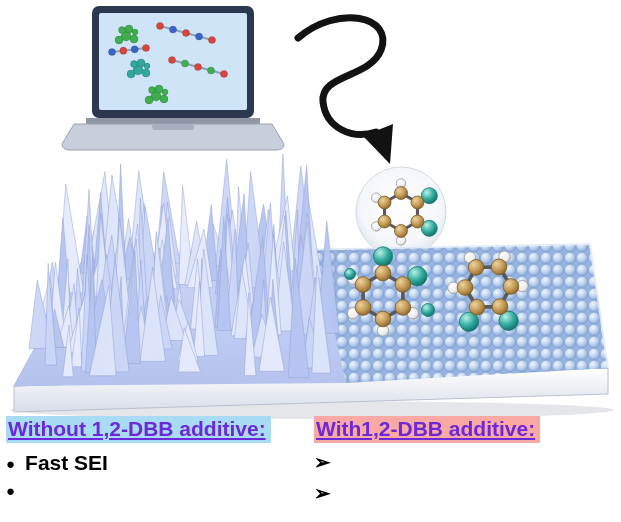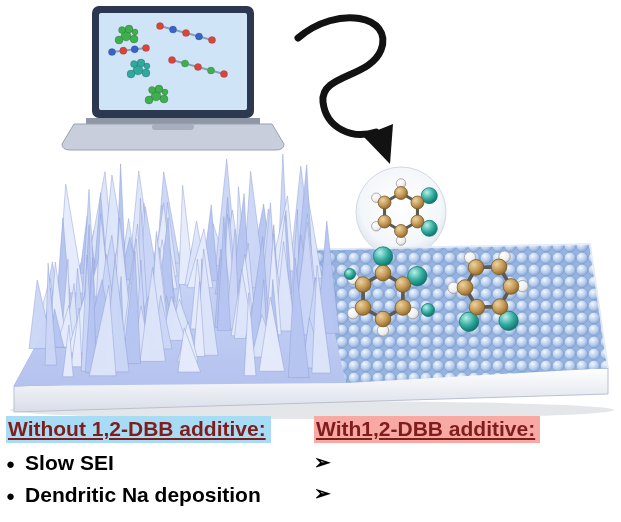--- a/index.html
+++ b/index.html
@@ -1,21 +1,21 @@
 <!DOCTYPE html>
 <html><head>
 <meta charset="utf-8">
 <style>
   html,body{margin:0;padding:0;background:#ffffff;}
   #page{position:relative;width:621px;height:522px;overflow:hidden;background:#ffffff;
         font-family:"Liberation Sans",sans-serif;}
   #scene{position:absolute;left:0;top:0;}
   .col{position:absolute;top:416px;}
   .hl{display:inline-block;padding:1px 5px 2px 2px;font-weight:bold;font-size:21px;
-      color:#7f1d1d;text-decoration:underline;line-height:1.15;}
+      color:#6d28d9;text-decoration:underline;line-height:1.15;}
   .row{display:flex;align-items:baseline;gap:10px;margin-top:8px;
        font-weight:bold;font-size:21px;color:#000;line-height:1.15;}
   .marker{flex:0 0 auto;}
   .marker.dot{font-size:15px;transform:translateY(-1px);}
   .marker.arr{font-size:20px;}
 </style>
 </head>
 <body>
 
 <div id="page">
@@ -345,25 +345,24 @@
         <circle cx="476.03319146609664" cy="267.35832253821235" r="7.82" fill="url(#cGrad)" stroke="#7a5a22" stroke-width="0.8"></circle>
         <circle cx="428" cy="310" r="6.5" fill="url(#brGrad)" stroke="#127a6f" stroke-width="0.8"></circle>
         <circle cx="350" cy="274" r="5.5" fill="url(#brGrad)" stroke="#127a6f" stroke-width="0.8"></circle>
       </g>
   </svg>
 
   <div class="col" style="left:6px;width:302px;">
     <span class="hl" style="background: rgb(168, 220, 244);">Without 1,2-DBB additive:</span>
     <div class="row">
       <span class="marker dot">●</span>
-      <span>Slow SEI</span>
+      <span>Fast SEI</span>
     </div>
     <div class="row">
       <span class="marker dot">●</span>
-      <span>Dendritic Na deposition</span>
     </div>
   </div>
 
   <div class="col" style="left:314px;width:304px;">
     <span class="hl" style="background: rgb(248, 169, 164);">With1,2-DBB additive:</span>
     <div class="row">
       <span class="marker arr">➢</span>
     </div>
     <div class="row">
       <span class="marker arr">➢</span>

